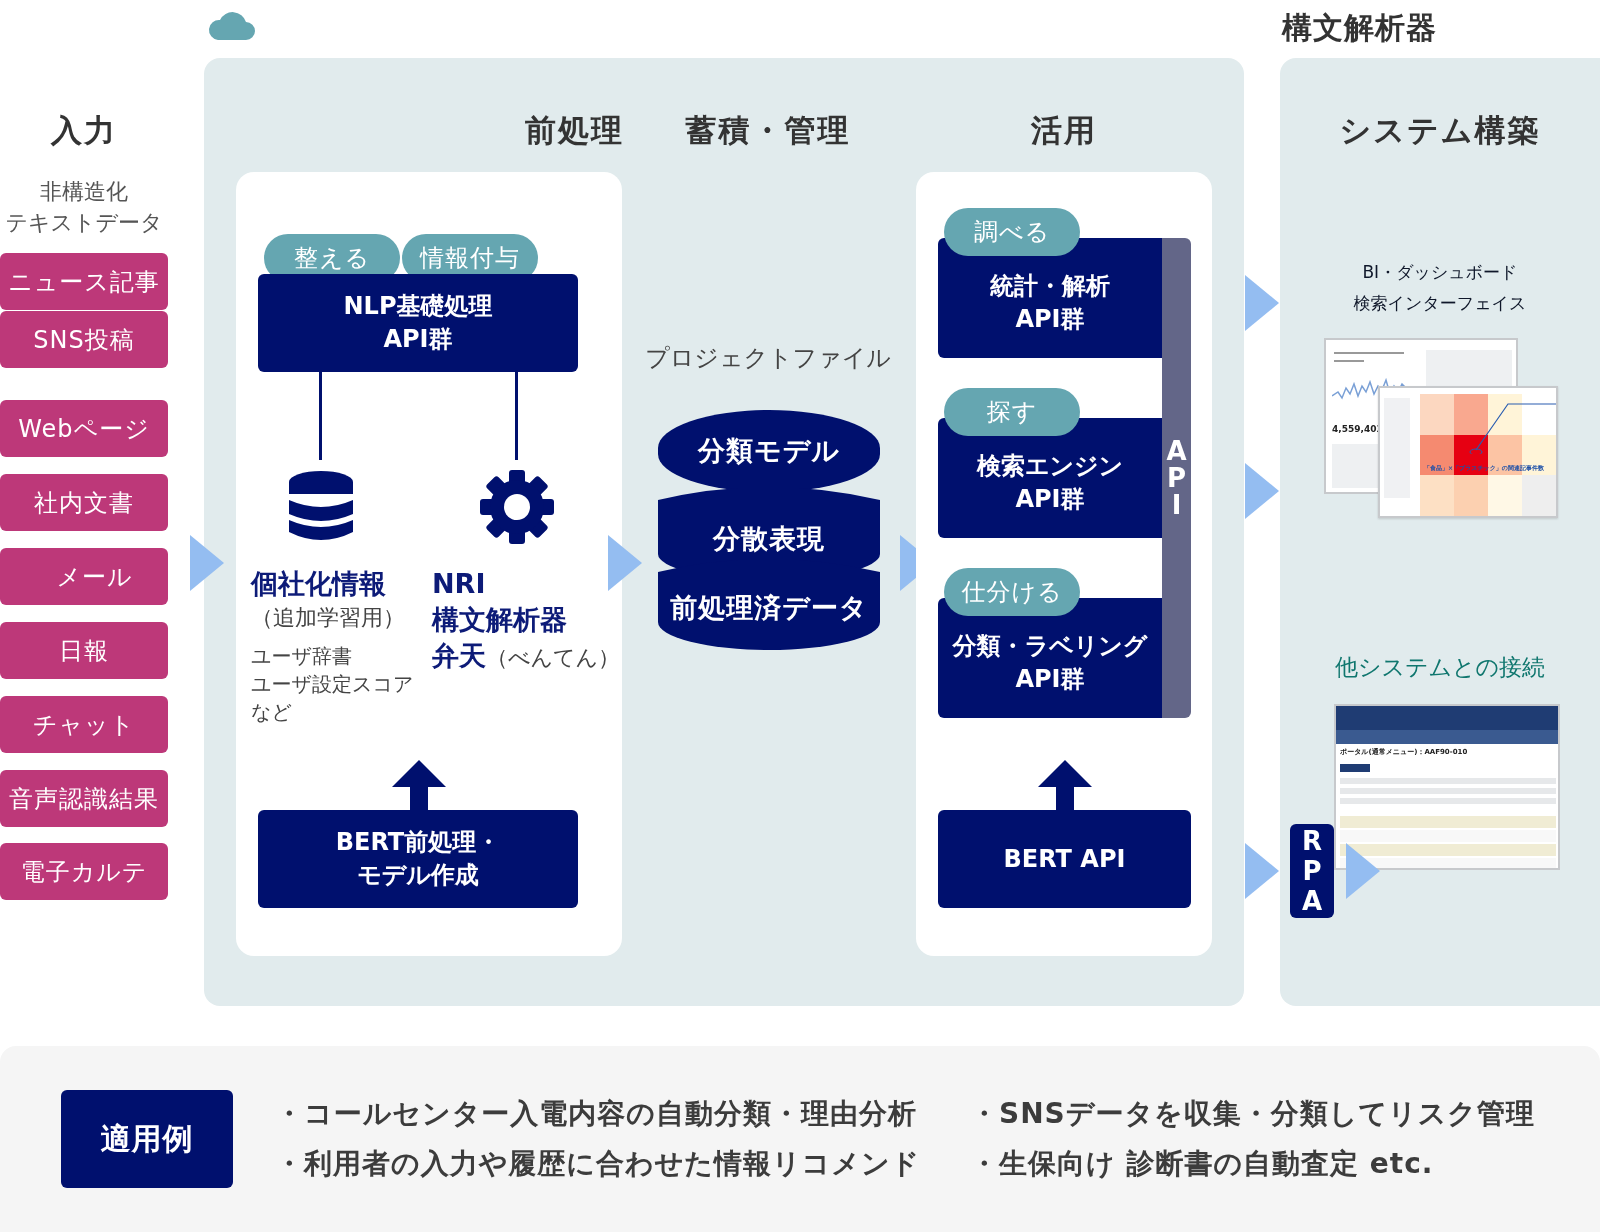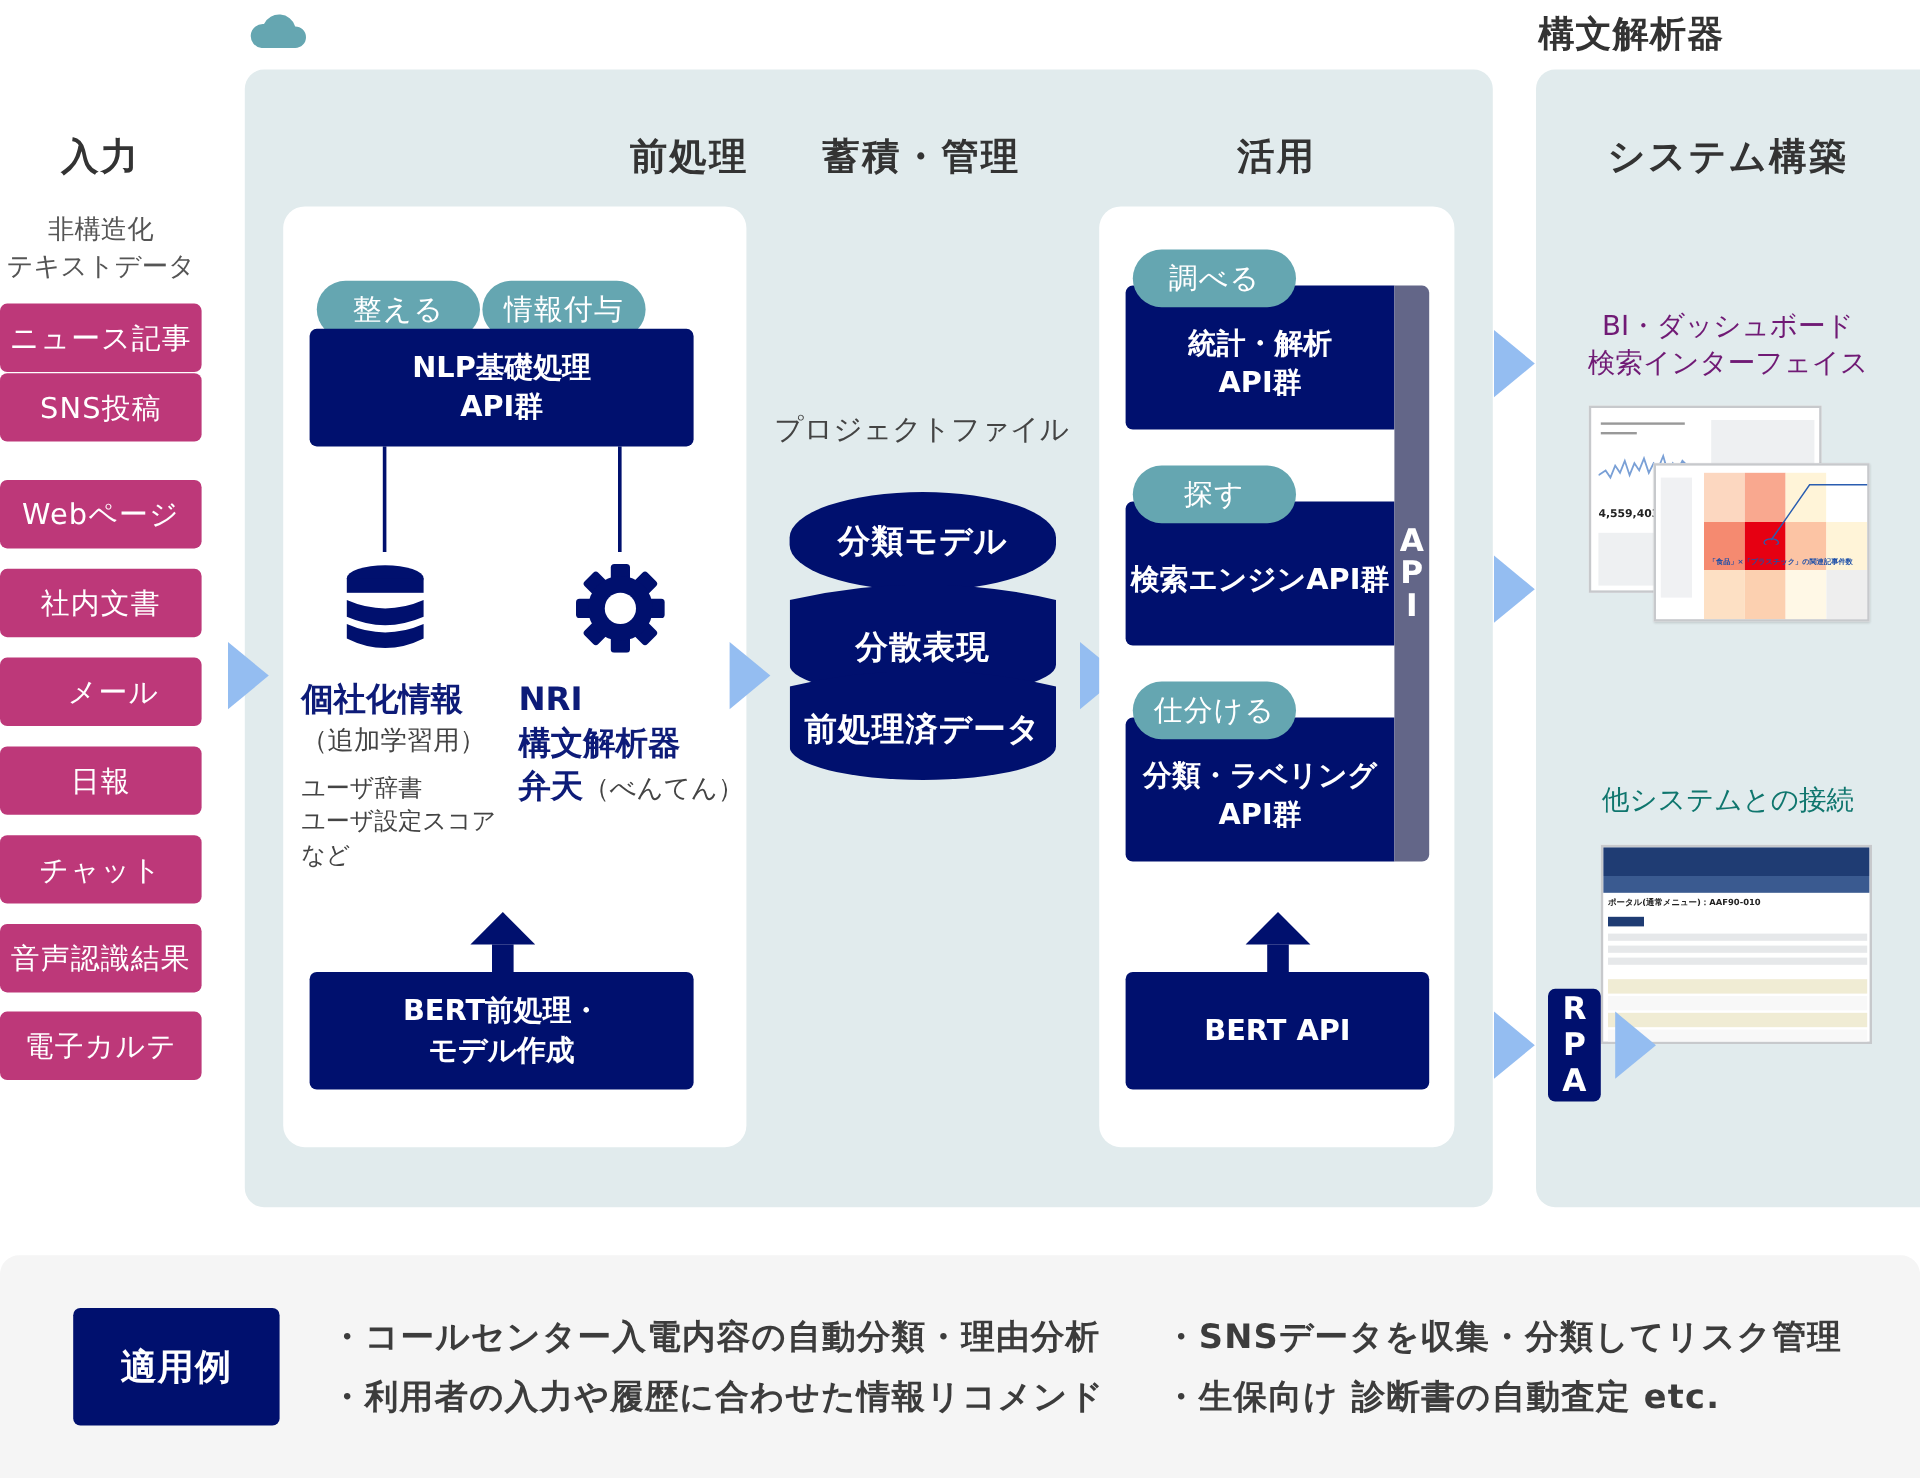--- a/index.html
+++ b/index.html
@@ -167,21 +167,21 @@
 <div class="abs hdr-col" style="left:916px; top:110px; width:296px;">活用</div>
 <div class="abs white-card" style="left:916px; top:172px; width:296px; height:784px;"></div>
 
 <div class="abs pill" style="left:944px; top:208px; width:136px; height:48px; z-index:3;">調べる</div>
 <div class="abs navy" style="left:938px; top:238px; width:224px; height:120px; flex-direction:column; border-radius:6px 0 0 6px; padding-top:10px;">
   <div>統計・解析</div>
   <div>API群</div>
 </div>
 
 <div class="abs pill" style="left:944px; top:388px; width:136px; height:48px; z-index:3;">探す</div>
-<div class="abs navy" style="left:938px; top:418px; width:224px; height:120px; flex-direction:row; border-radius:6px 0 0 6px; padding-top:10px;">
+<div class="abs navy" style="left:938px; top:418px; width:224px; height:120px; flex-direction:column; border-radius:6px 0 0 6px; padding-top:10px;">
   <div>検索エンジン</div>
   <div>API群</div>
 </div>
 
 <div class="abs pill" style="left:944px; top:568px; width:136px; height:48px; z-index:3;">仕分ける</div>
 <div class="abs navy" style="left:938px; top:598px; width:224px; height:120px; flex-direction:column; border-radius:6px 0 0 6px; padding-top:10px;">
   <div>分類・ラベリング</div>
   <div>API群</div>
 </div>
 
@@ -198,21 +198,21 @@
 
 <div class="abs navy" style="left:938px; top:810px; width:253px; height:98px;">
   <span>BERT API</span>
 </div>
 
 <div class="abs tri" style="left:1245px; top:275px;"></div>
 <div class="abs tri" style="left:1245px; top:463px;"></div>
 <div class="abs tri" style="left:1245px; top:843px;"></div>
 
 <div class="abs hdr-col" style="left:1280px; top:110px; width:320px;">システム構築</div>
-<div class="abs sub-col" style="left:1280px; top:257px; width:320px; font-size:23px; color:#701a75;">
+<div class="abs sub-col" style="left:1280px; top:257px; width:320px; font-size:17px; color:#0f172a;">
   <div>BI・ダッシュボード</div>
   <div>検索インターフェイス</div>
 </div>
 
 <div class="abs shot" style="left:1324px; top:338px; width:194px; height:156px;">
   <div class="mock-line" style="left:8px; top:12px; width:70px; background:#999; height:2px;"></div>
   <div class="mock-line" style="left:8px; top:20px; width:30px; background:#999; height:2px;"></div>
   <svg class="abs" style="left:6px; top:36px;" width="80" height="28" viewBox="0 0 80 28">
     <polyline points="0,20 6,16 10,22 14,12 18,18 22,8 26,20 30,10 34,16 38,6 42,18 46,10 50,14 54,4 58,18 62,10 66,16 70,8 76,14" fill="none" stroke="#7aa0d6" stroke-width="1.5"></polyline>
   </svg>

